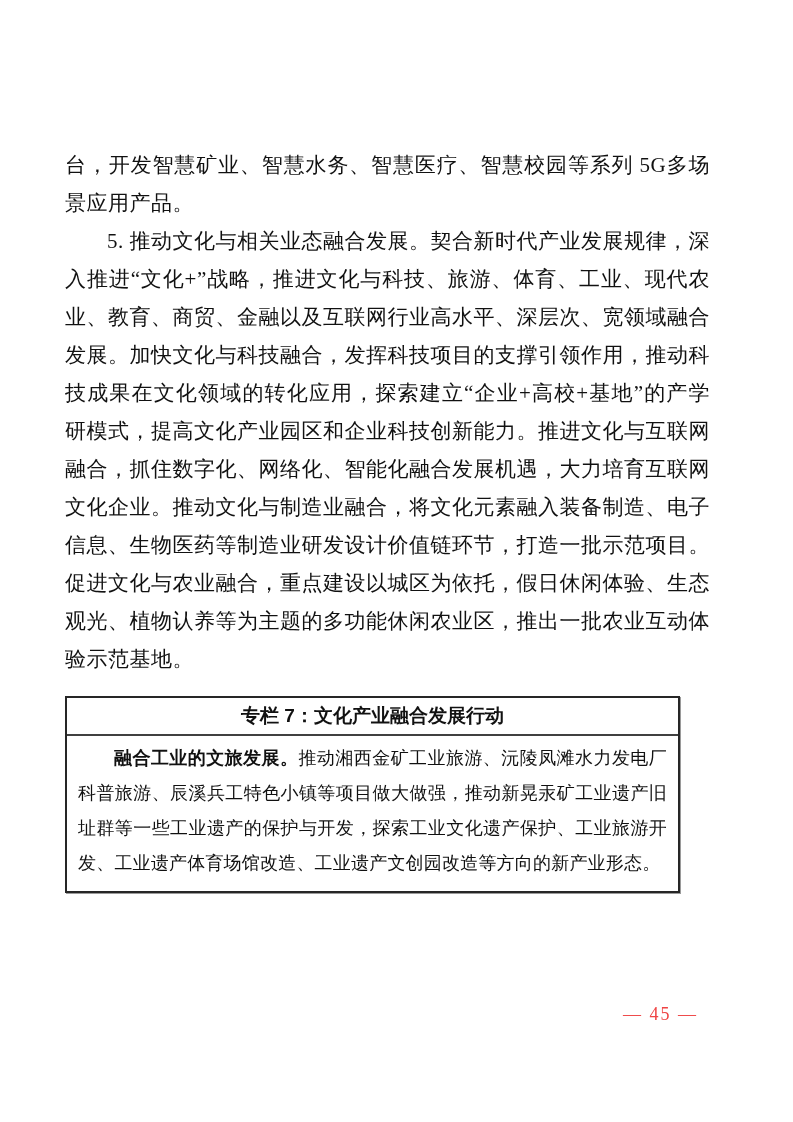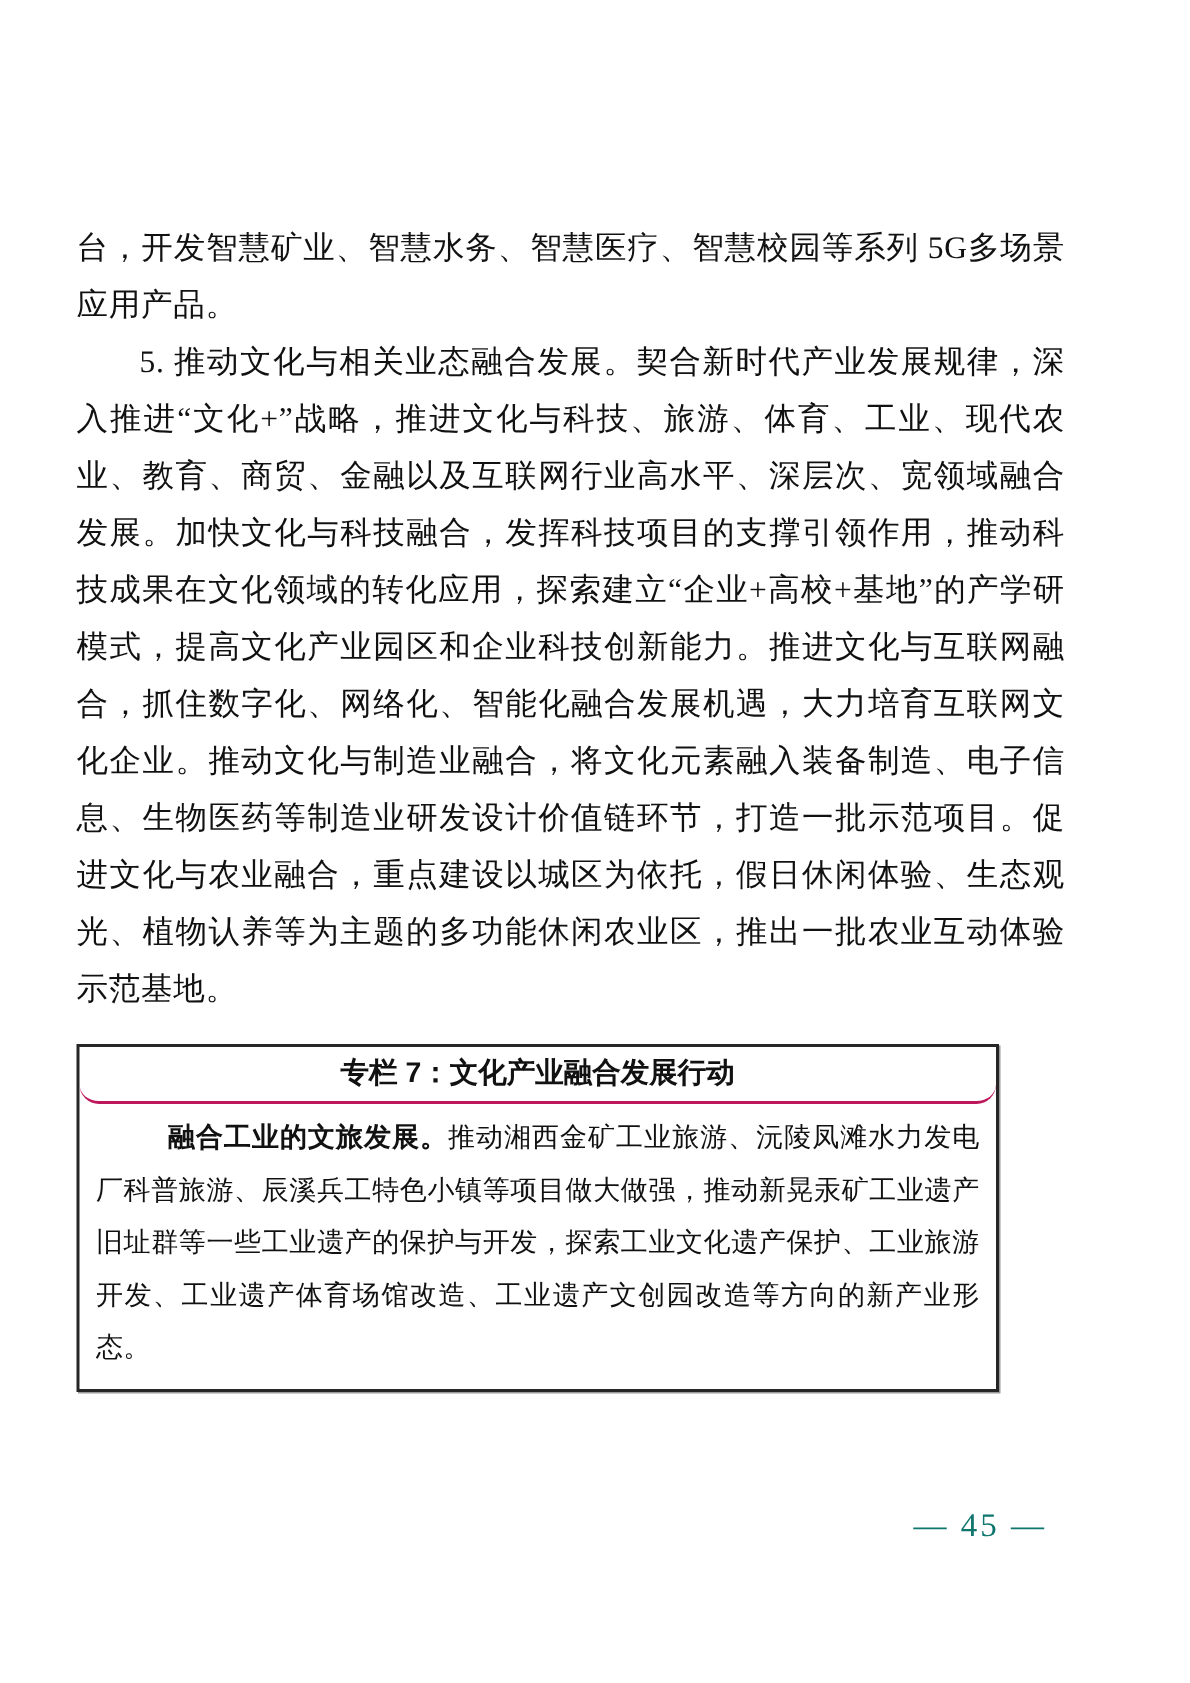--- a/index.html
+++ b/index.html
@@ -14,21 +14,21 @@
     font-family: "Liberation Serif", "DejaVu Serif", serif;
     color: #111111;
     overflow: hidden;
   }
   .page {
     position: absolute;
     top: 0; left: 0;
     width: 793px;
     height: 1122px;
     box-sizing: border-box;
-    padding: 146px 83px 0 51px;
+    padding: 146px 83px 0 65px;
   }
   .body-text p {
     margin: 0;
     font-size: 21px;
     line-height: 38px;
     text-align: justify;
     letter-spacing: 0.5px;
   }
   p.continuation {
     text-indent: 0;
@@ -40,51 +40,49 @@
     font-weight: 400;
   }
   .panel {
     margin-top: 18px;
     border: 2px solid #262626;
     box-shadow: 1px 1px 0 #9a9a9a;
     width: 615px;
     box-sizing: border-box;
   }
   .panel-title {
-    border-bottom: 2px solid #be185d;
+    border-bottom: 2px solid #404040;
     text-align: center;
     font-family: "Liberation Sans", "DejaVu Sans", sans-serif;
     font-weight: 700;
     font-size: 19px;
     line-height: 34px;
     padding: 1px 0;
-    border-radius: 13px;
   }
   .panel-body {
     padding: 5px 11px 10px 11px;
   }
   .panel-body p {
     margin: 0;
     font-size: 18px;
     line-height: 35px;
     text-align: justify;
     text-indent: 2em;
     letter-spacing: 0.2px;
   }
   .panel-lead {
     font-weight: 700;
-    margin-left: 12px;
   }
   .footer {
     position: absolute;
     top: 1004px;
     right: 95px;
-    font-size: 22px;
+    font-size: 18px;
     letter-spacing: 2px;
-    color: #0f766e;
+    color: #ef4444;
   }
 </style>
 </head>
 <body>
 
 <div class="page">
 
   <div class="body-text">
 
     <p class="continuation">台，开发智慧矿业、智慧水务、智慧医疗、智慧校园等系列 5G多场景应用产品。</p>

